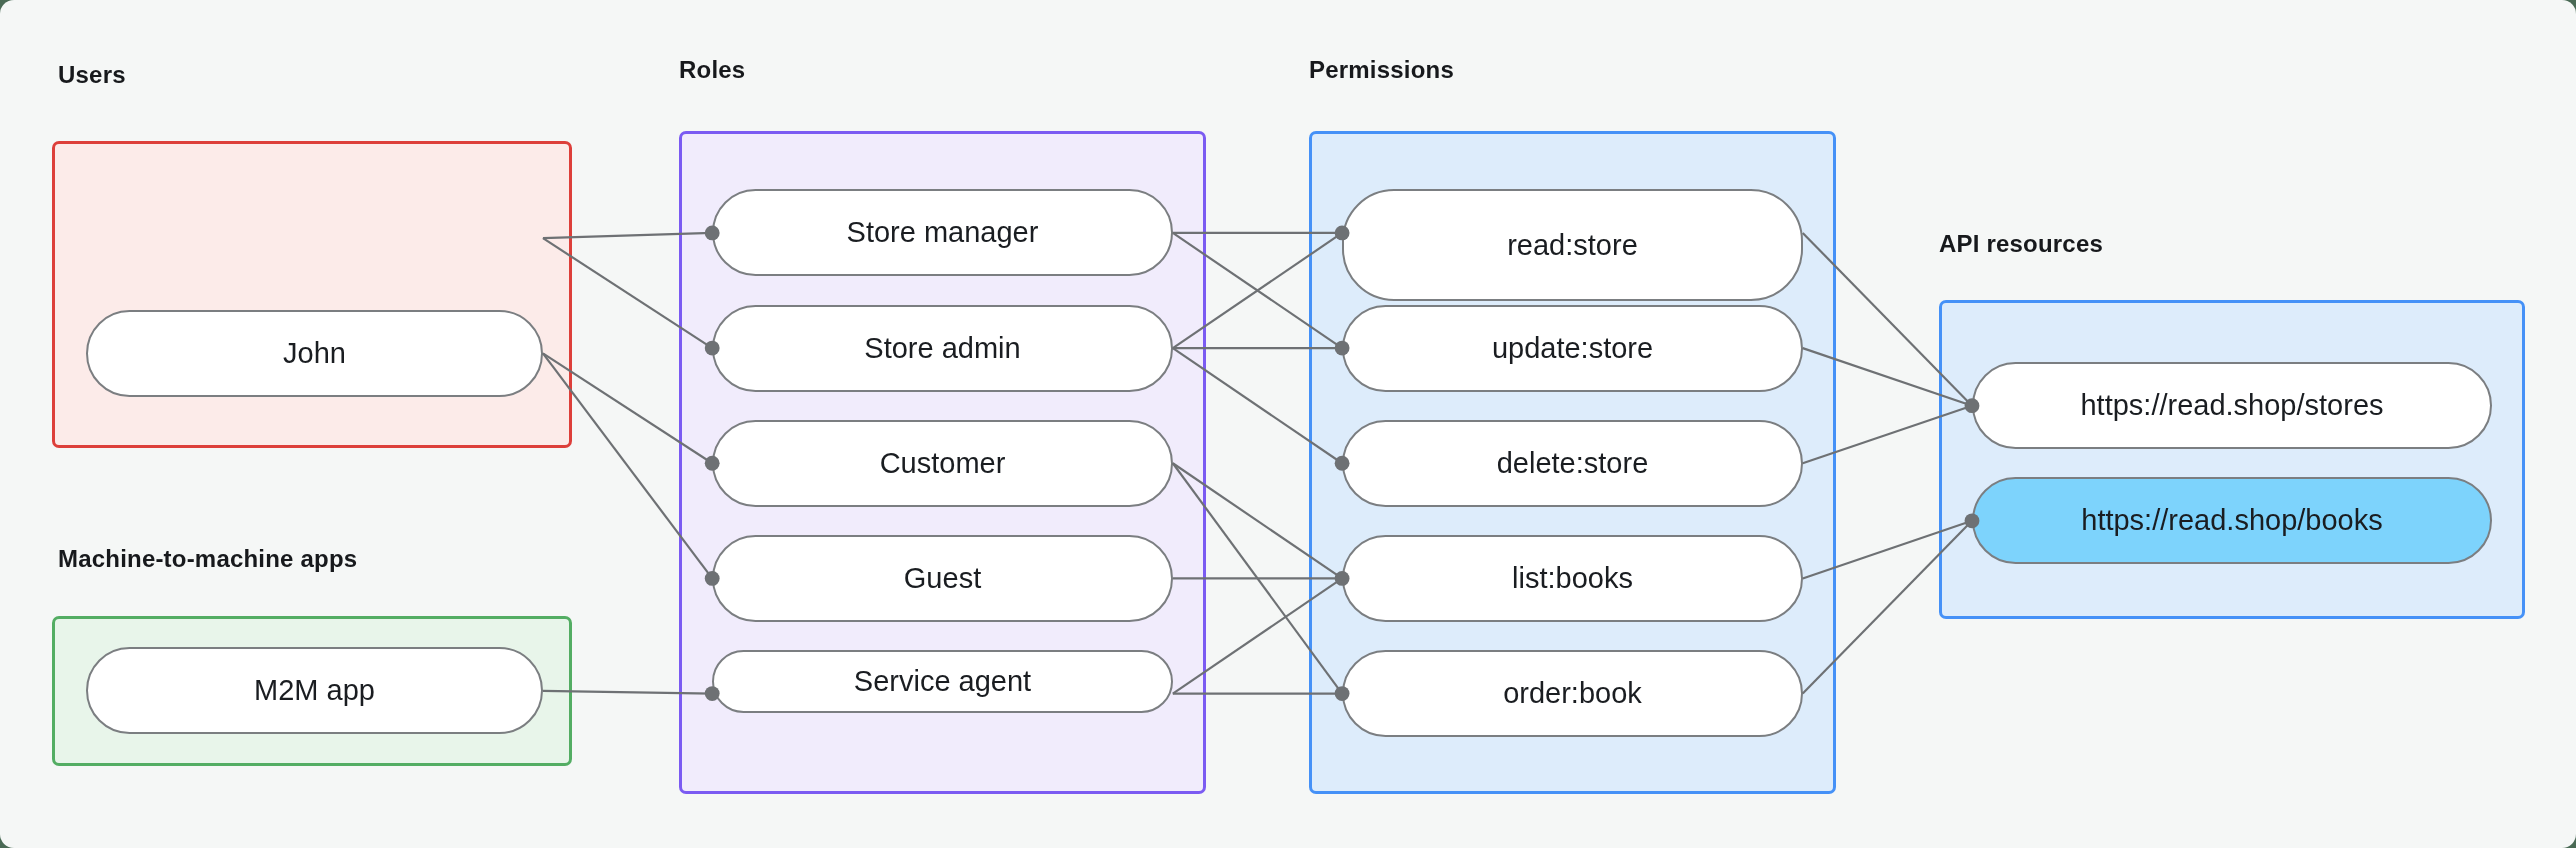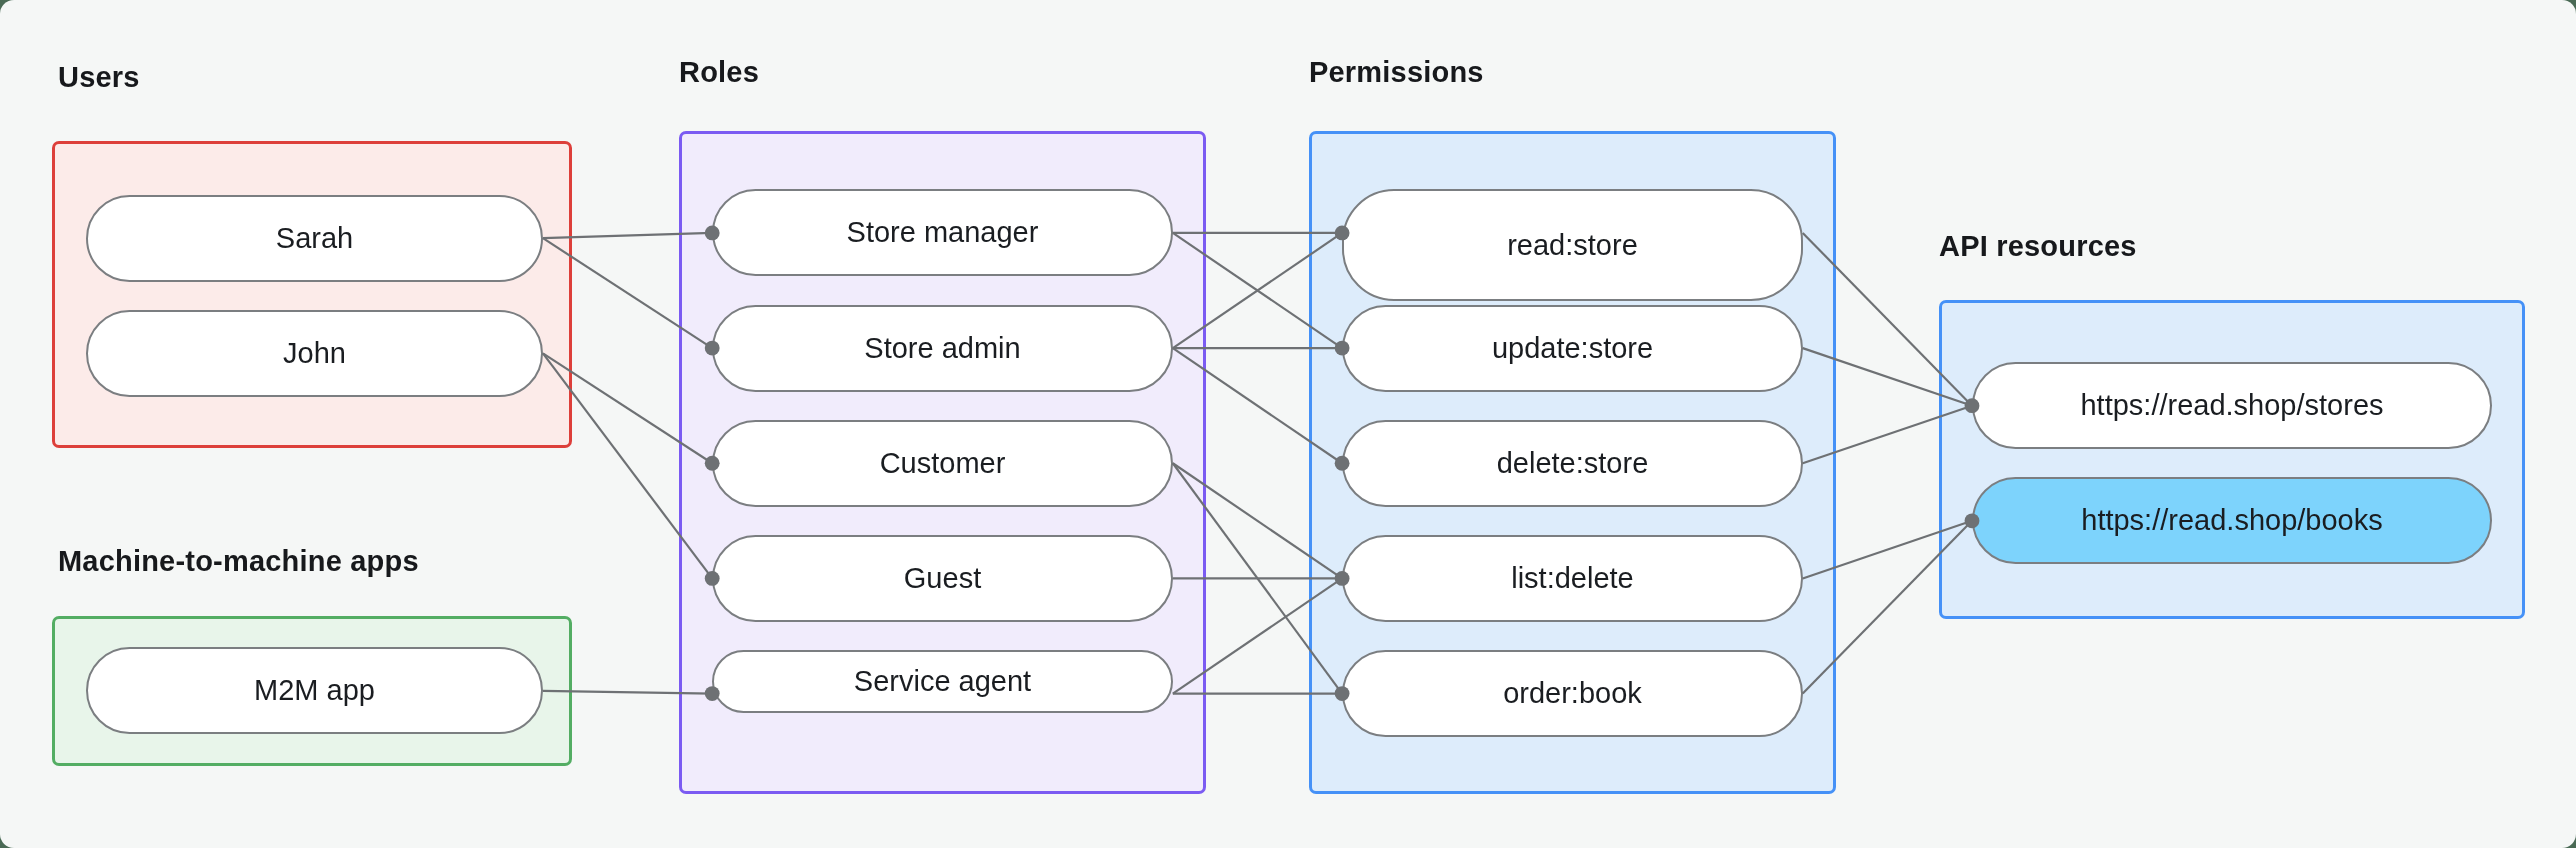--- a/index.html
+++ b/index.html
@@ -17,21 +17,21 @@
   }
   .group-box{
     position:absolute;
     border:3.5px solid;
     border-radius:7px;
     box-sizing:border-box;
     z-index:1;
   }
   .group-label{
     position:absolute;
-    font-size:29px;
+    font-size:24px;
     font-weight:600;
     color:#17191c;
     letter-spacing:0.2px;
     white-space:nowrap;
     z-index:2;
   }
   .node-pill{
     position:absolute;
     background:#ffffff;
     border:2.2px solid #7b7e81;
@@ -94,29 +94,28 @@
 <div class="group-box" style="left: 52px; top: 141px; width: 520px; height: 307px; border-color: rgb(221, 63, 58); background: rgb(252, 235, 233);"></div>
     <div class="group-label" style="left: 58px; top: 61px;">Users</div>
     <div class="group-box" style="left: 52px; top: 616px; width: 520px; height: 150px; border-color: rgb(83, 173, 99); background: rgb(232, 245, 234);"></div>
     <div class="group-label" style="left: 58px; top: 545px;">Machine-to-machine apps</div>
     <div class="group-box" style="left: 679px; top: 131px; width: 527px; height: 663px; border-color: rgb(123, 91, 242); background: rgb(241, 236, 252);"></div>
     <div class="group-label" style="left: 679px; top: 56px;">Roles</div>
     <div class="group-box" style="left: 1309px; top: 131px; width: 527px; height: 663px; border-color: rgb(69, 145, 247); background: rgb(221, 236, 251);"></div>
     <div class="group-label" style="left: 1309px; top: 56px;">Permissions</div>
     <div class="group-box" style="left: 1939px; top: 300px; width: 586px; height: 319px; border-color: rgb(69, 145, 247); background: rgb(221, 236, 251);"></div>
     <div class="group-label" style="left: 1939px; top: 230px;">API resources</div>
-    <div class="node-pill" style="left: 86px; top: 195px; width: 457px; height: 87px; border-color: rgb(123, 126, 129); background: rgb(255, 255, 255); color: rgb(26, 29, 33);">Sarah</div>
     <div class="node-pill" style="left: 86px; top: 310px; width: 457px; height: 87px; border-color: rgb(123, 126, 129); background: rgb(255, 255, 255); color: rgb(26, 29, 33);">John</div>
     <div class="node-pill" style="left: 86px; top: 647px; width: 457px; height: 87px; border-color: rgb(123, 126, 129); background: rgb(255, 255, 255); color: rgb(26, 29, 33);">M2M app</div>
     <div class="node-pill" style="left: 712px; top: 189px; width: 461px; height: 87px; border-color: rgb(123, 126, 129); background: rgb(255, 255, 255); color: rgb(26, 29, 33);">Store manager</div>
     <div class="node-pill" style="left: 712px; top: 305px; width: 461px; height: 87px; border-color: rgb(123, 126, 129); background: rgb(255, 255, 255); color: rgb(26, 29, 33);">Store admin</div>
     <div class="node-pill" style="left: 712px; top: 420px; width: 461px; height: 87px; border-color: rgb(123, 126, 129); background: rgb(255, 255, 255); color: rgb(26, 29, 33);">Customer</div>
     <div class="node-pill" style="left: 712px; top: 535px; width: 461px; height: 87px; border-color: rgb(123, 126, 129); background: rgb(255, 255, 255); color: rgb(26, 29, 33);">Guest</div>
     <div class="node-pill" style="left: 712px; top: 650px; width: 461px; height: 63px; border-color: rgb(123, 126, 129); background: rgb(255, 255, 255); color: rgb(26, 29, 33);">Service agent</div>
     <div class="node-pill" style="left: 1342px; top: 189px; width: 461px; height: 112px; border-color: rgb(123, 126, 129); background: rgb(255, 255, 255); color: rgb(26, 29, 33);">read:store</div>
     <div class="node-pill" style="left: 1342px; top: 305px; width: 461px; height: 87px; border-color: rgb(123, 126, 129); background: rgb(255, 255, 255); color: rgb(26, 29, 33);">update:store</div>
     <div class="node-pill" style="left: 1342px; top: 420px; width: 461px; height: 87px; border-color: rgb(123, 126, 129); background: rgb(255, 255, 255); color: rgb(26, 29, 33);">delete:store</div>
-    <div class="node-pill" style="left: 1342px; top: 535px; width: 461px; height: 87px; border-color: rgb(123, 126, 129); background: rgb(255, 255, 255); color: rgb(26, 29, 33);">list:delete</div>
+    <div class="node-pill" style="left: 1342px; top: 535px; width: 461px; height: 87px; border-color: rgb(123, 126, 129); background: rgb(255, 255, 255); color: rgb(26, 29, 33);">list:books</div>
     <div class="node-pill" style="left: 1342px; top: 650px; width: 461px; height: 87px; border-color: rgb(123, 126, 129); background: rgb(255, 255, 255); color: rgb(26, 29, 33);">order:book</div>
     <div class="node-pill" style="left: 1972px; top: 362px; width: 520px; height: 87px; border-color: rgb(123, 126, 129); background: rgb(255, 255, 255); color: rgb(26, 29, 33);">https://read.shop/stores</div>
     <div class="node-pill" style="left: 1972px; top: 477px; width: 520px; height: 87px; border-color: rgb(123, 126, 129); background: #7dd3fc; color: rgb(26, 29, 33);">https://read.shop/books</div>
   </div>
 
 
 </body></html>

